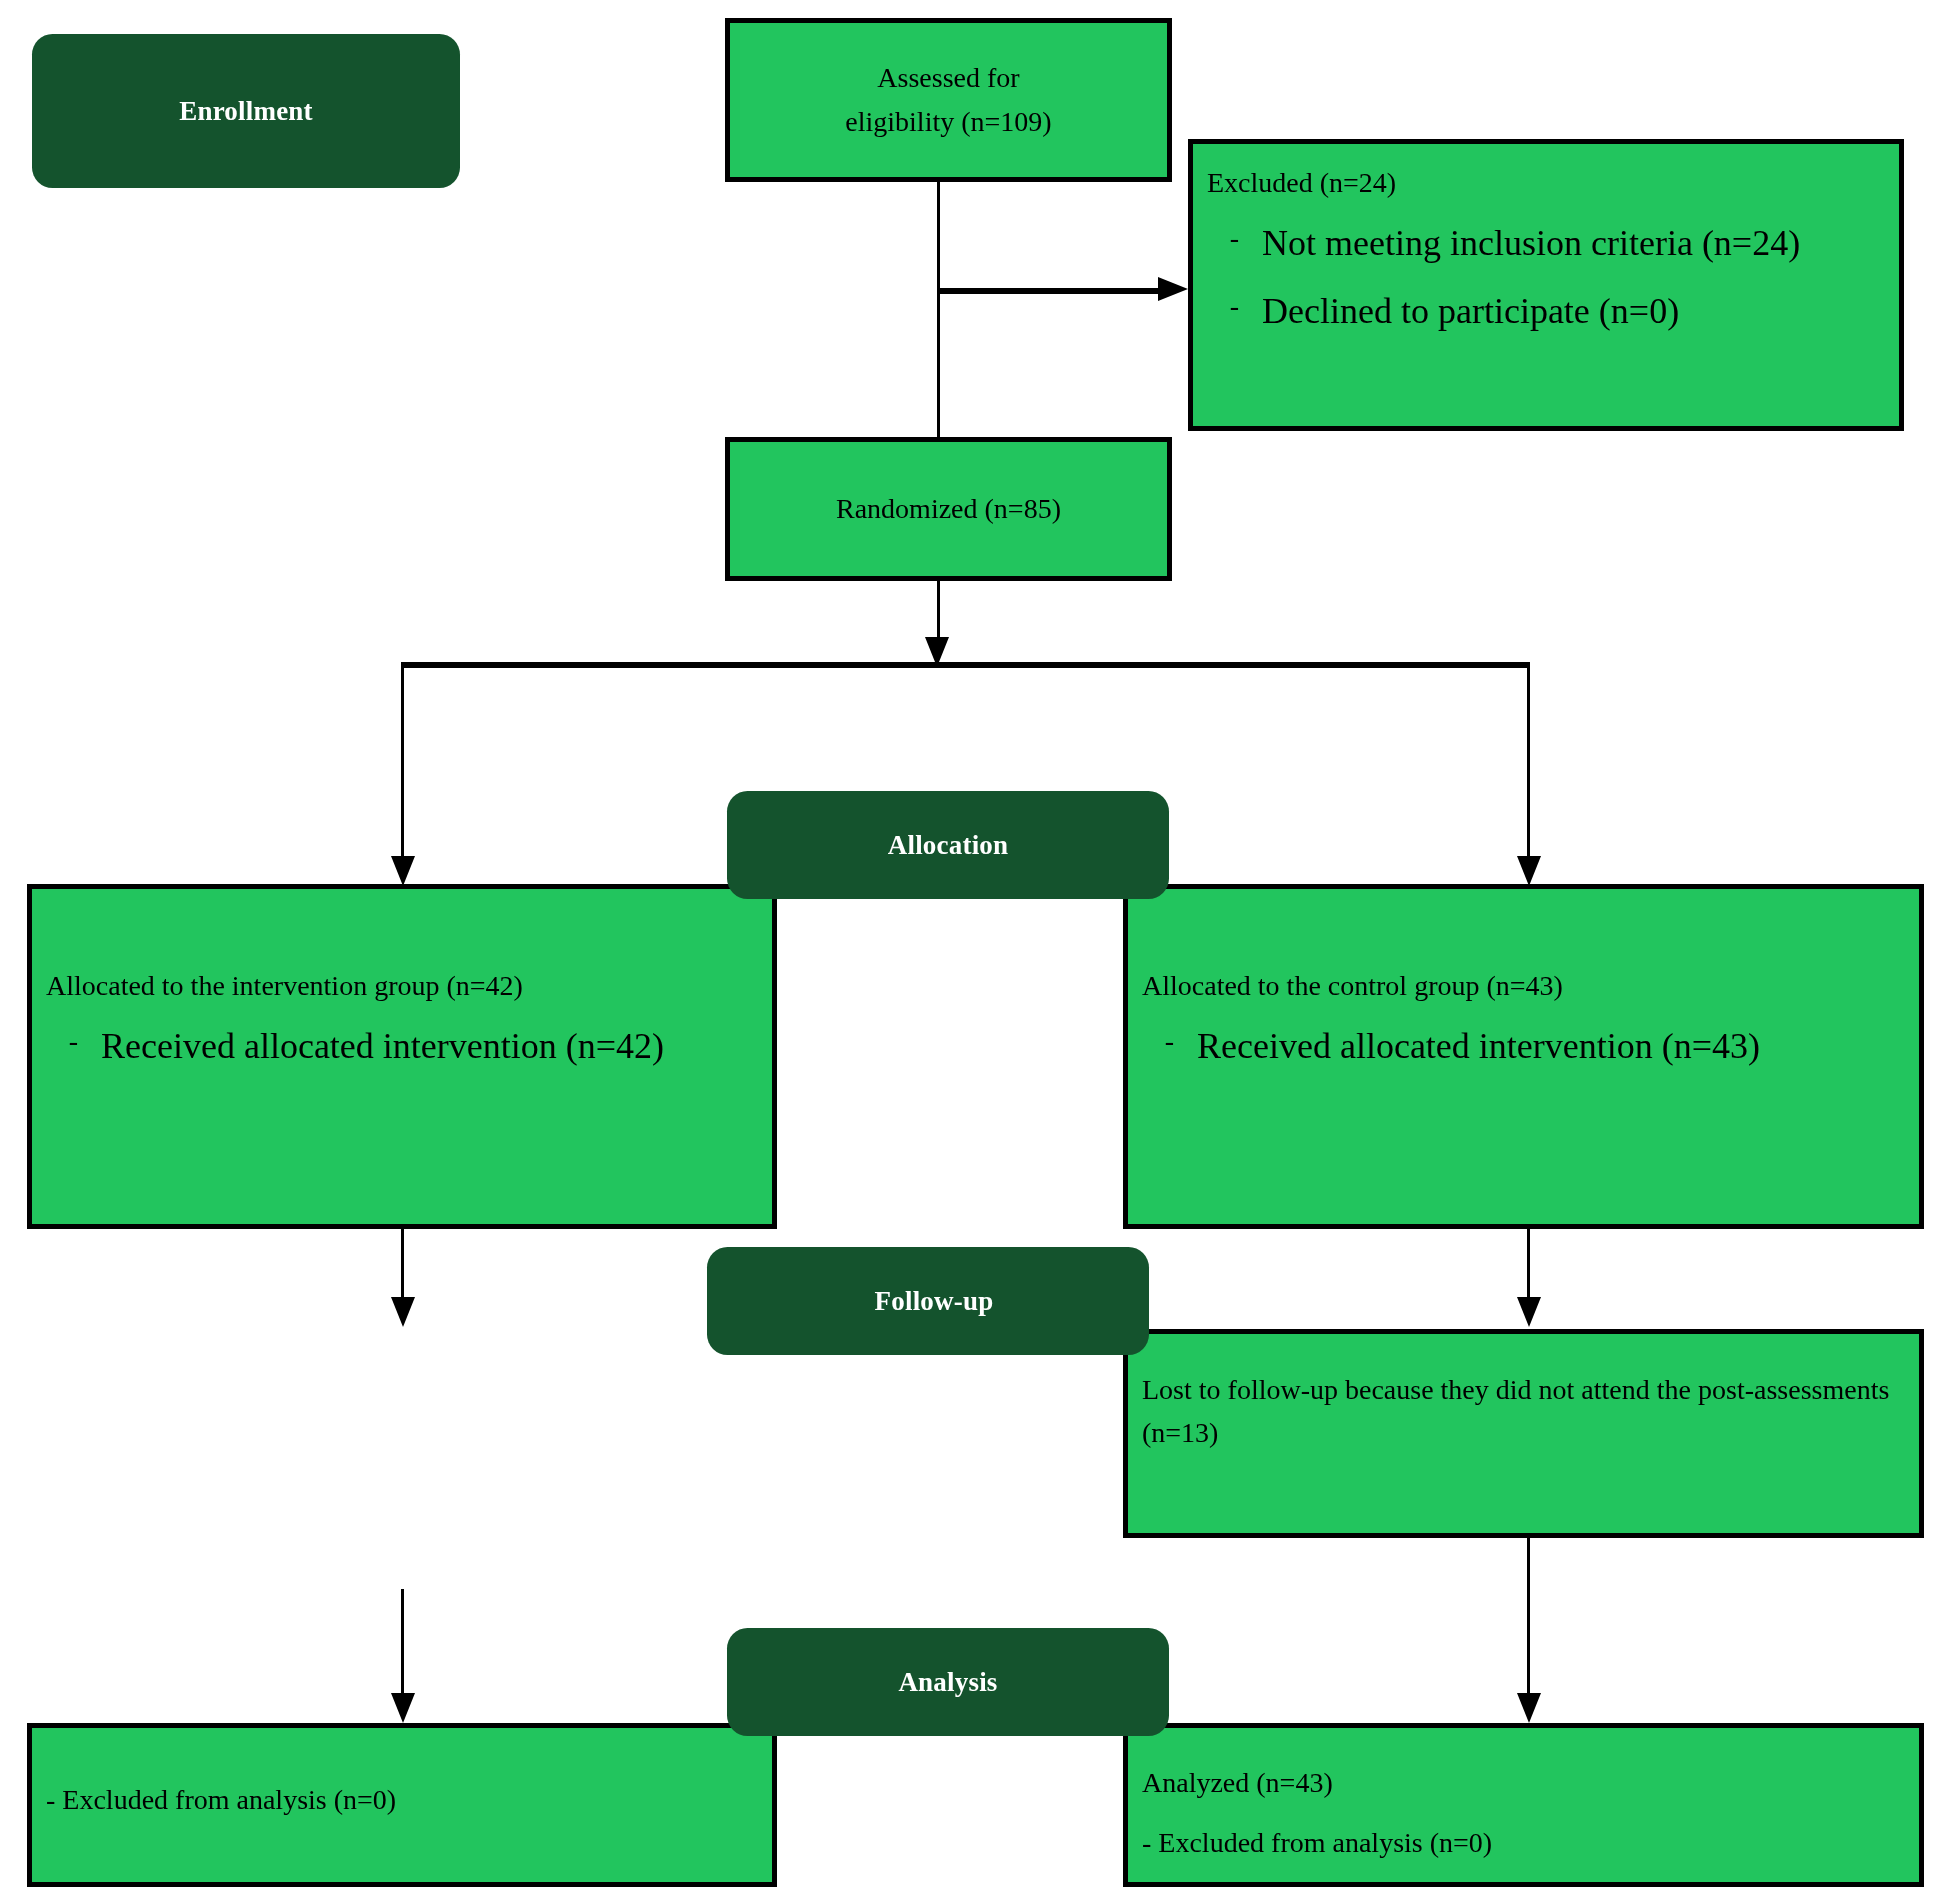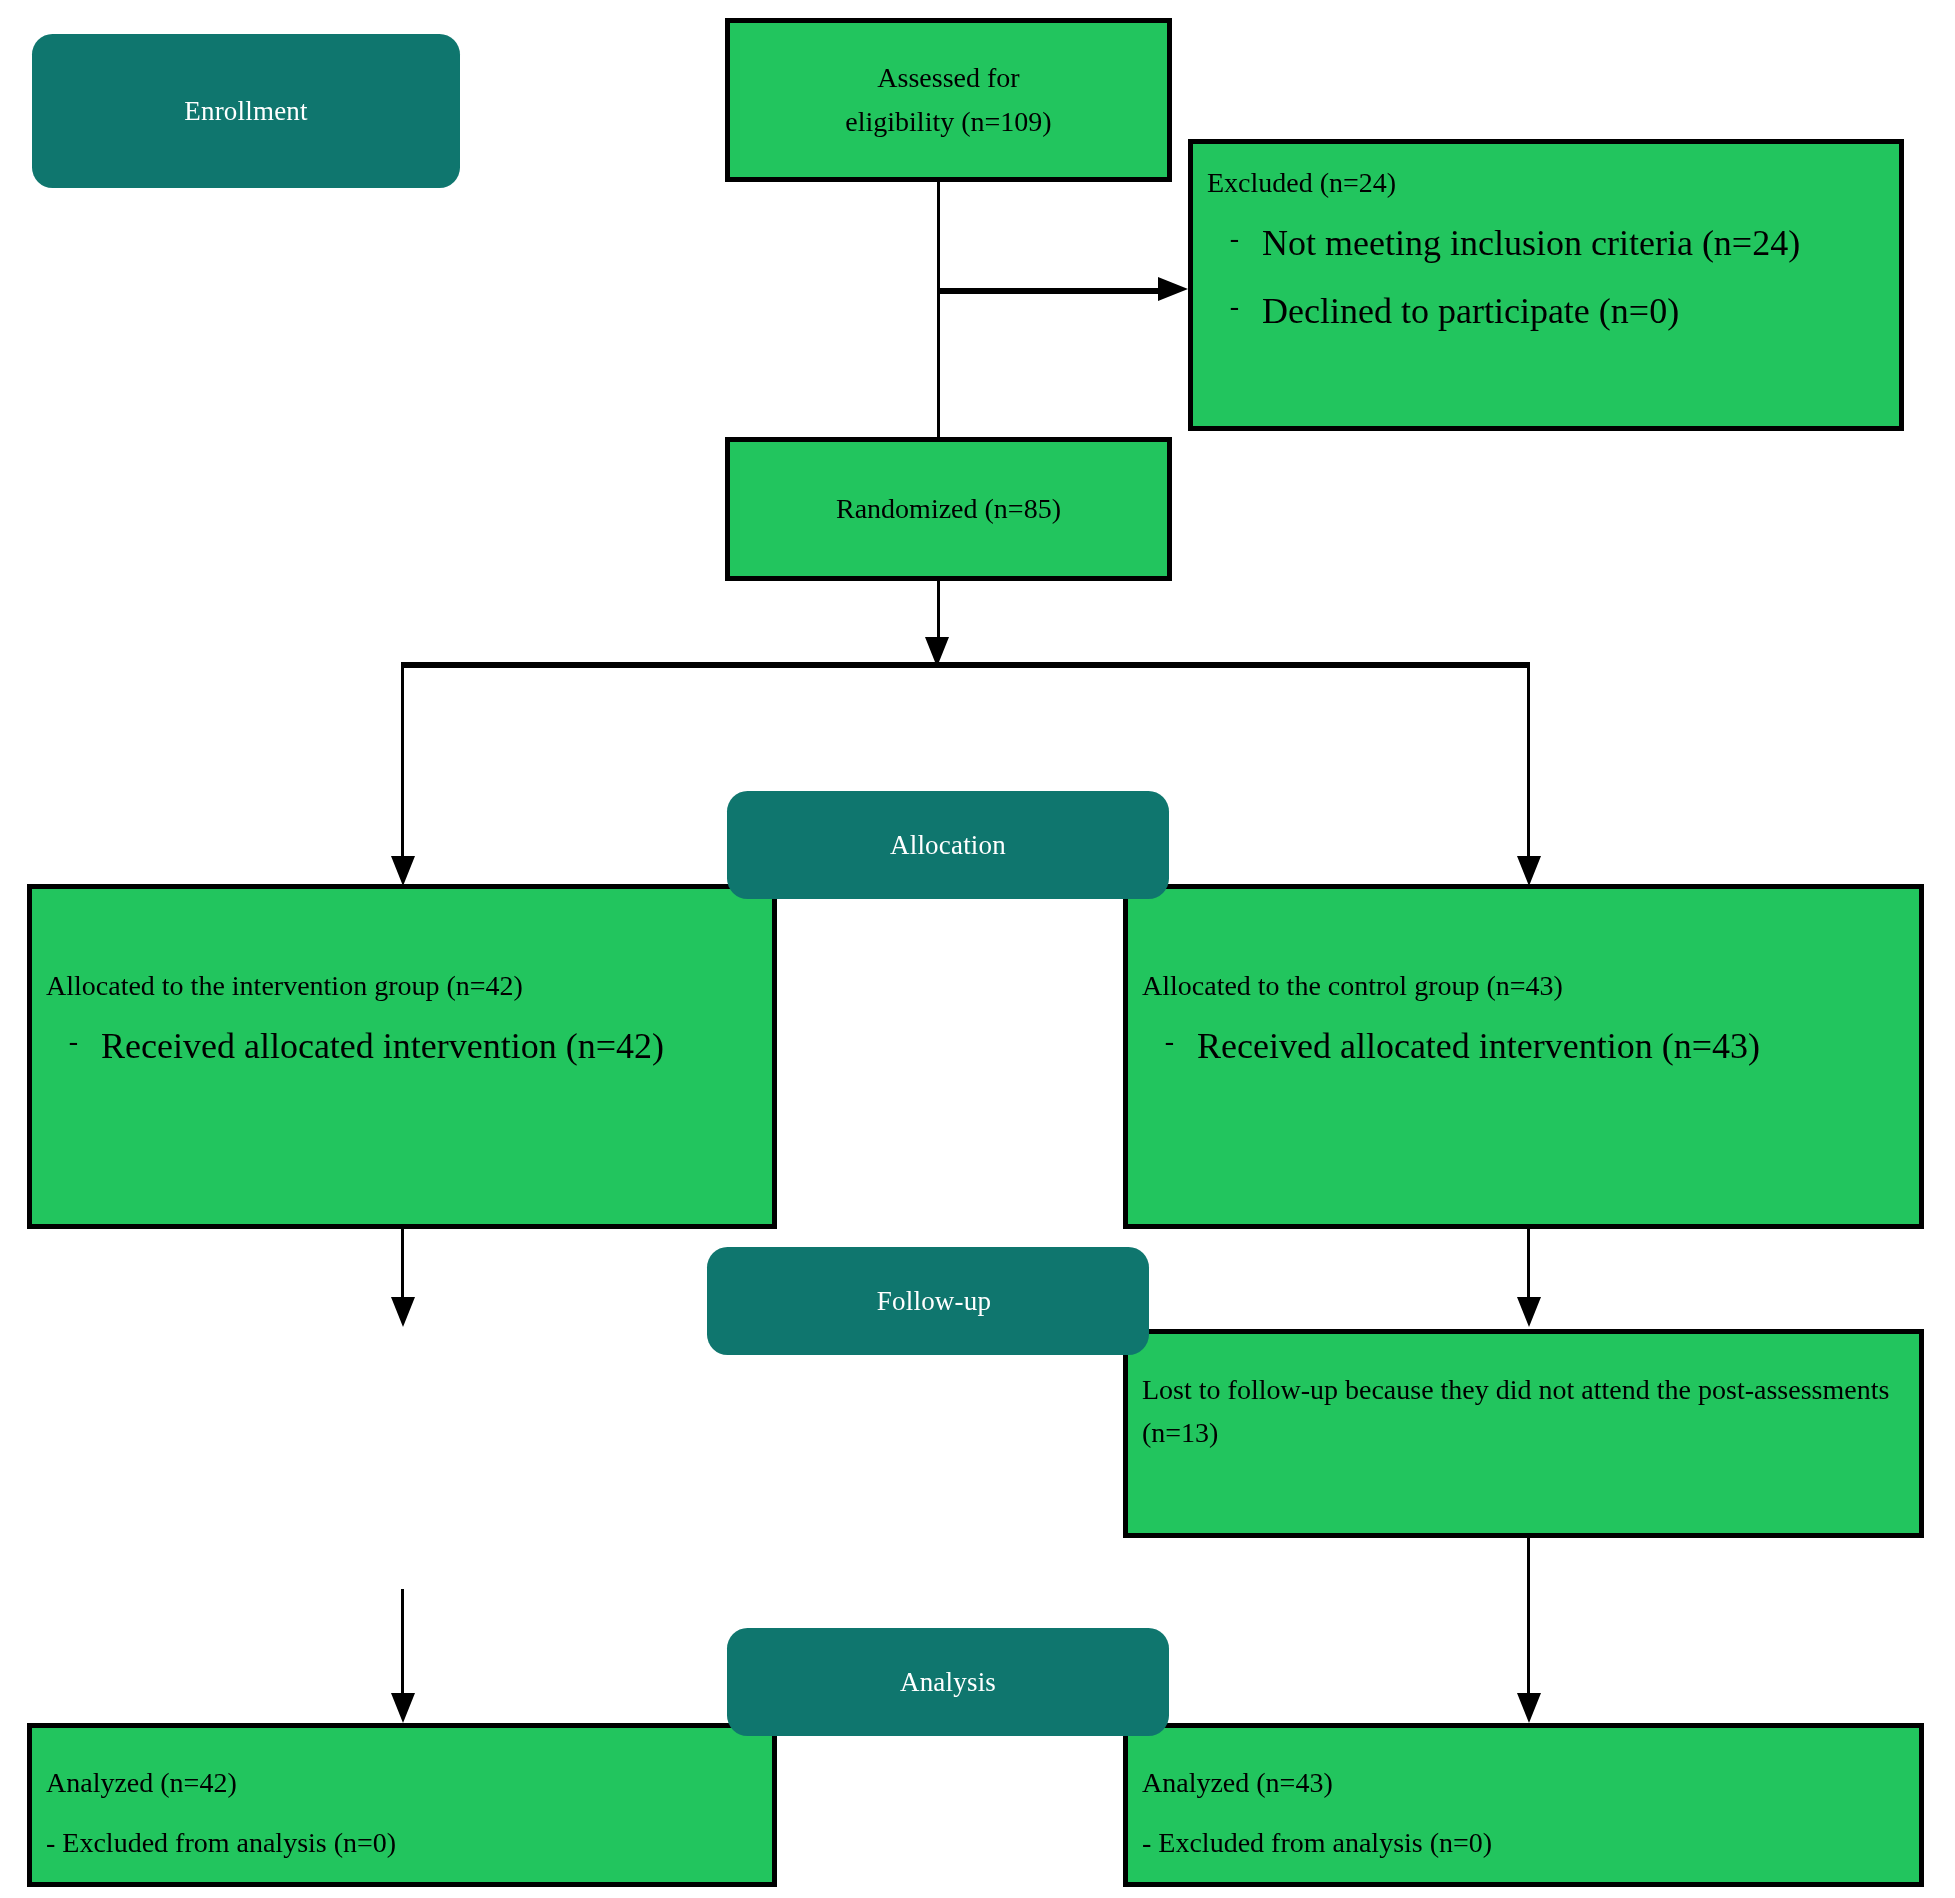--- a/index.html
+++ b/index.html
@@ -12,27 +12,27 @@
     width: 1955px;
     height: 1898px;
     background: #ffffff;
     font-family: "Liberation Serif", "DejaVu Serif", serif;
     overflow: hidden;
   }
 
   
   .stage-badge {
     position: absolute;
-    background: #0f766e;
+    background: #14532d;
     color: #ffffff;
     border-radius: 20.5px;
     display: flex;
     align-items: center;
     justify-content: center;
-    font-weight: normal;
+    font-weight: bold;
     font-size: 27px;
     letter-spacing: 0.2px;
     z-index: 40;
     box-sizing: border-box;
   }
 
   
   .flow-box {
     position: absolute;
     background: #22c55e;
@@ -209,21 +209,20 @@
 
   <div class="vline" style="left:1527px; top:1537px; height:160px;"></div>
   <div class="arrow-down" style="left:1517px; top:1693px;"></div>
 
   <div class="stage-badge" style="left:727px; top:1628px; width:442px; height:108px;">
     <span>Analysis</span>
   </div>
 
   <div class="flow-box" style="left:27px; top:1723px; width:750px; height:164px;">
     <div class="box-inner" style="top:33px;">
-      <div class="box-text">Analyzed (n=42)</div>
       <div class="box-text" style="margin-top:17px;">- Excluded from analysis (n=0)</div>
     </div>
   </div>
 
   <div class="flow-box" style="left:1123px; top:1723px; width:801px; height:164px;">
     <div class="box-inner" style="top:33px;">
       <div class="box-text">Analyzed (n=43)</div>
       <div class="box-text" style="margin-top:17px;">- Excluded from analysis (n=0)</div>
     </div>
   </div>

